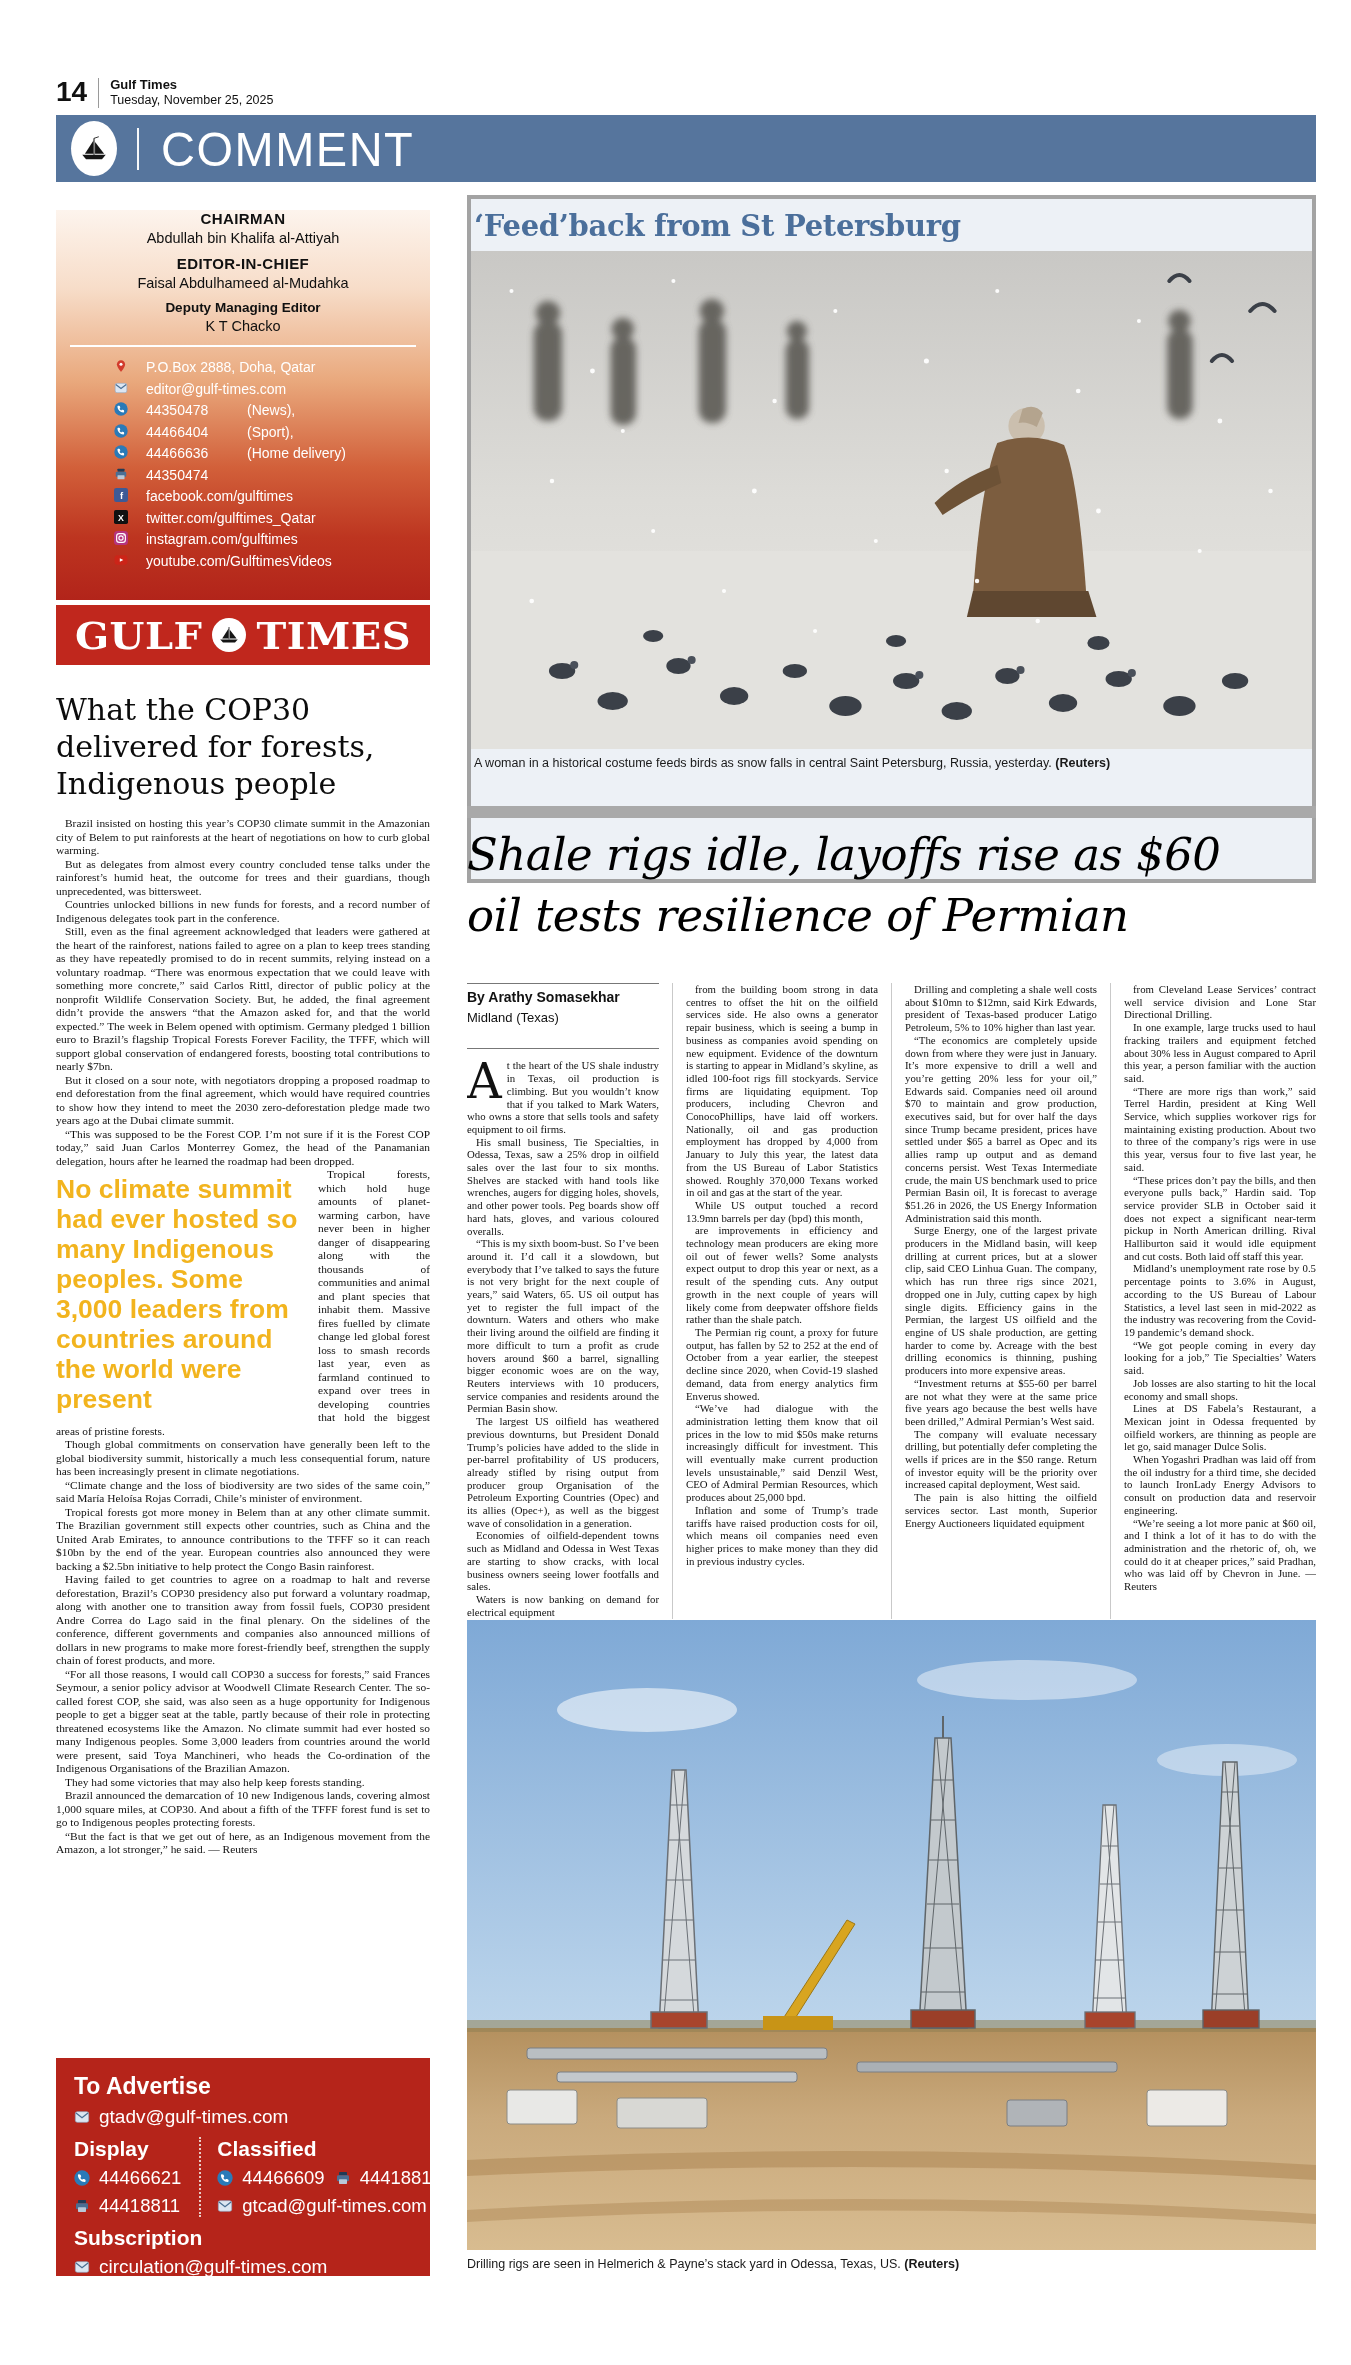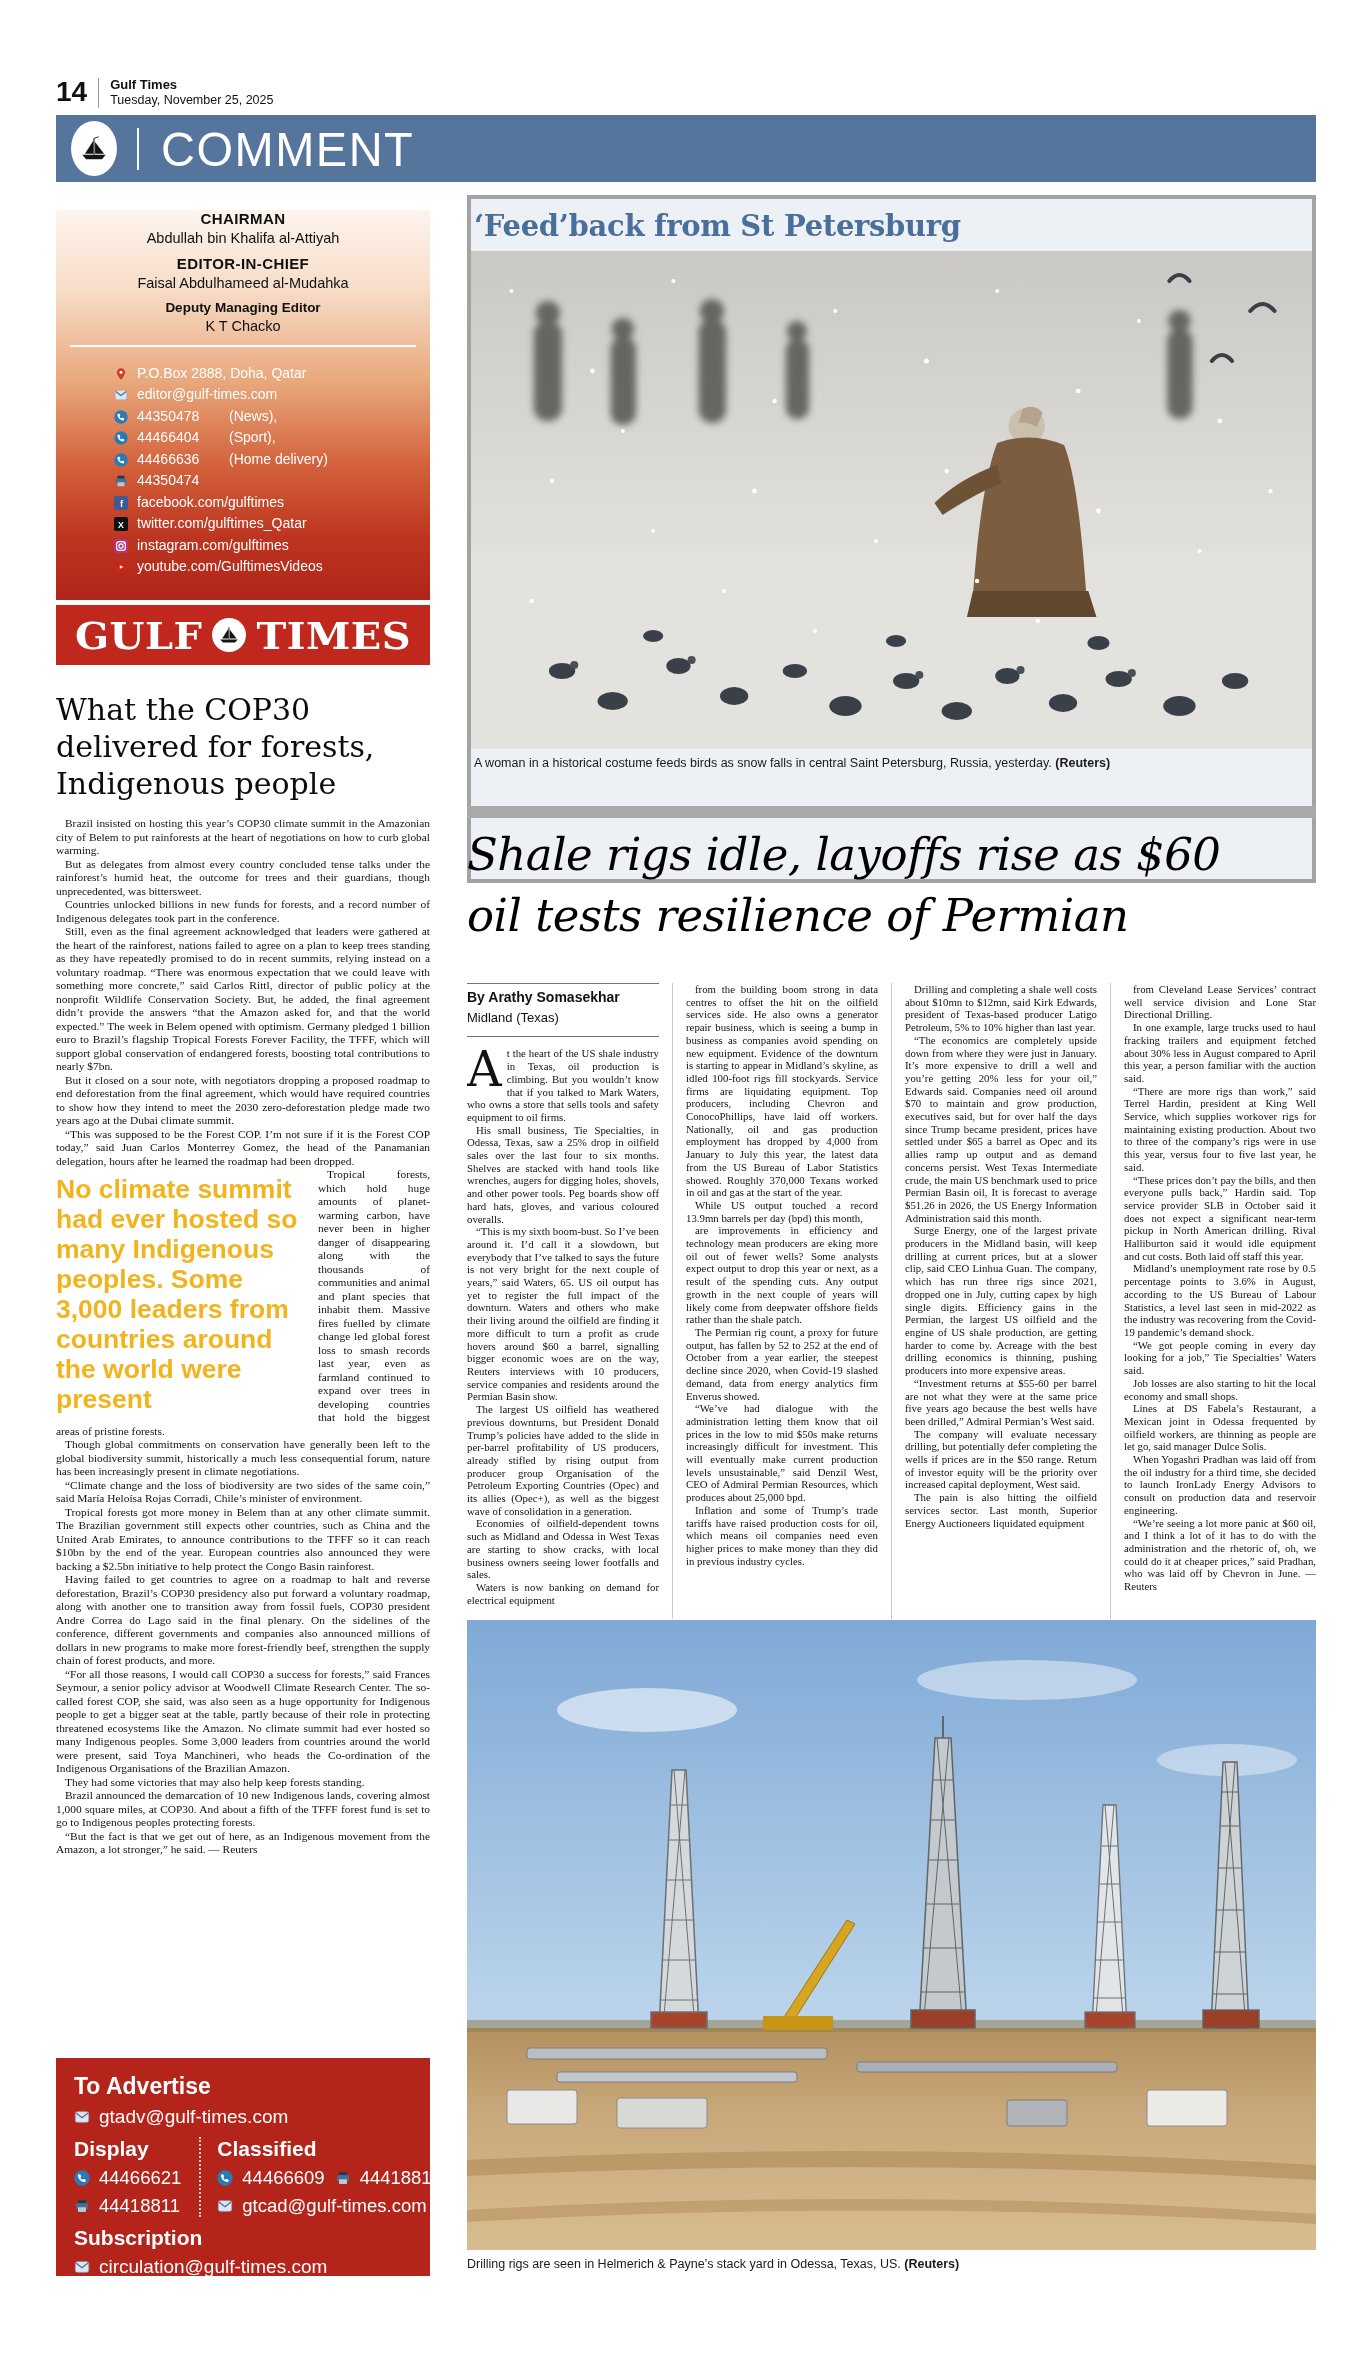--- a/index.html
+++ b/index.html
@@ -21,21 +21,21 @@
   
   .left-col{position:absolute;left:56px;top:210px;width:374px;height:2070px;}
   .masthead{height:390px;box-sizing:border-box;text-align:center;
     background:linear-gradient(180deg,#fdf4ed 0%,#f7ddc9 20%,#e9a87c 44%,#d2603a 66%,#bd3520 84%,#b2241a 100%);}
   .mh-label{font-weight:bold;font-size:15px;letter-spacing:.4px;color:#101010;}
   .mh-name{font-size:14.5px;color:#101010;margin-top:3px;}
   .mh-gap{height:9px;}
   .mh-deplabel{font-weight:bold;font-size:13.5px;color:#101010;}
   .mh-rule{height:2px;background:#fff;margin:11px 14px 12px;}
   .mh-contacts{text-align:left;padding-left:58px;color:#fff;font-size:14px;}
-  .mh-row{display:flex;align-items:flex-end;height:21.5px;}
+  .mh-row{display:flex;align-items:flex-start;height:21.5px;gap:9px;}
   .mh-ic{width:14px;height:14px;margin-right:9px;flex:none;}
   .mh-num{width:92px;}
   .logo-bar{margin-top:5px;height:60px;background:#c0271d;display:flex;align-items:center;
             justify-content:center;gap:10px;}
   .logo-text{color:#fff;font-family:"DejaVu Serif",serif;font-weight:bold;font-size:40px;
              letter-spacing:.5px;transform:scaleY(.92);}
   .logo-circle{width:34px;height:34px;background:#fff;border-radius:50%;display:flex;
                align-items:center;justify-content:center;flex:none;}
   .cop-headline{margin-top:26px;font-family:"DejaVu Serif",serif;font-size:30px;line-height:37px;
                 color:#0c0c0c;}
@@ -64,21 +64,21 @@
   .fb-photo{width:100%;height:498px;display:block;}
   .fb-caption{font-size:12.5px;color:#1a1a1a;margin:7px 0 0 3px;}
   .src{font-weight:bold;}
   .gray-bar{position:absolute;top:611px;left:0;width:849px;height:12px;background:#a9a9a9;}
   .shale-headline{position:absolute;top:629px;left:0;width:849px;font-family:"DejaVu Serif",serif;
                   font-style:italic;font-size:45px;line-height:61px;color:#000;letter-spacing:-.5px;}
   .columns{position:absolute;top:788px;left:0;width:849px;height:636px;display:flex;overflow:hidden;
            font-family:"Liberation Serif",serif;font-size:10.8px;line-height:12.7px;text-align:justify;}
   .ncol{flex:1;min-width:0;}
   .ncol + .ncol{border-left:1px solid #c9c9c9;padding-left:13px;margin-left:13px;}
-  .byline{border-top:1px solid #777;border-bottom:1px solid #777;padding:7px 0 12px;margin-bottom:10px;
+  .byline{border-top:1px solid #777;border-bottom:1px solid #777;padding:7px 0 24px;margin-bottom:10px;
           font-family:"Liberation Sans",sans-serif;text-align:left;}
   .by-name{font-weight:bold;font-size:14px;}
   .by-loc{font-size:13px;margin-top:8px;}
   .lead-p{margin:0;text-indent:0;}
   .dropcap{float:left;font-family:"DejaVu Serif",serif;font-size:48px;line-height:38px;
            padding:3px 5px 0 0;}
   .rig{position:absolute;top:1425px;left:0;width:849px;height:630px;}
   .rig svg{width:100%;height:100%;display:block;}
   .rig-caption{position:absolute;top:2062px;left:0;font-size:12.5px;color:#1a1a1a;}
 </style>

